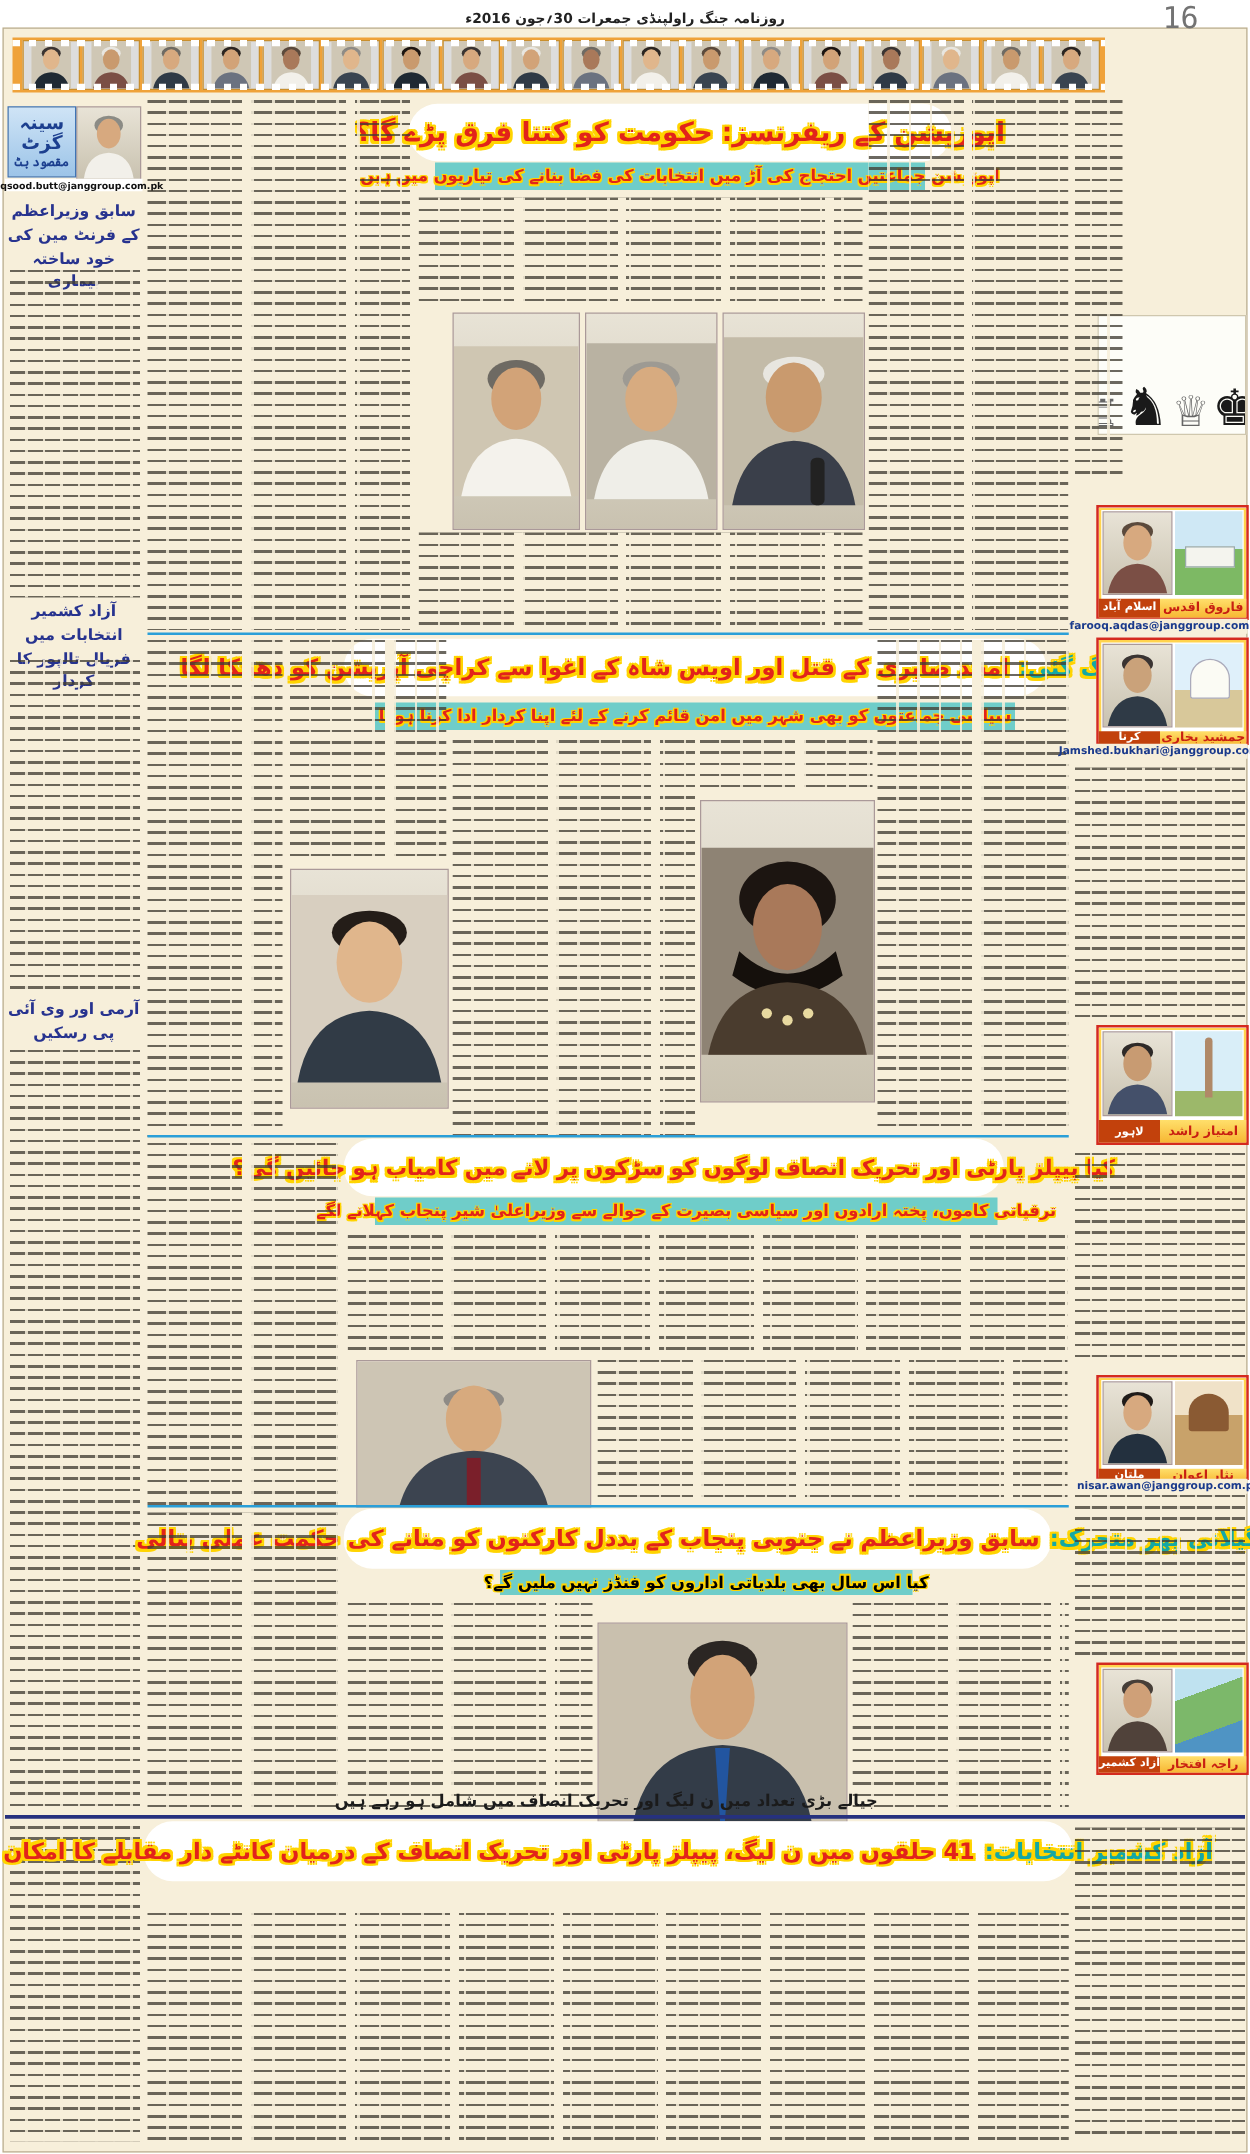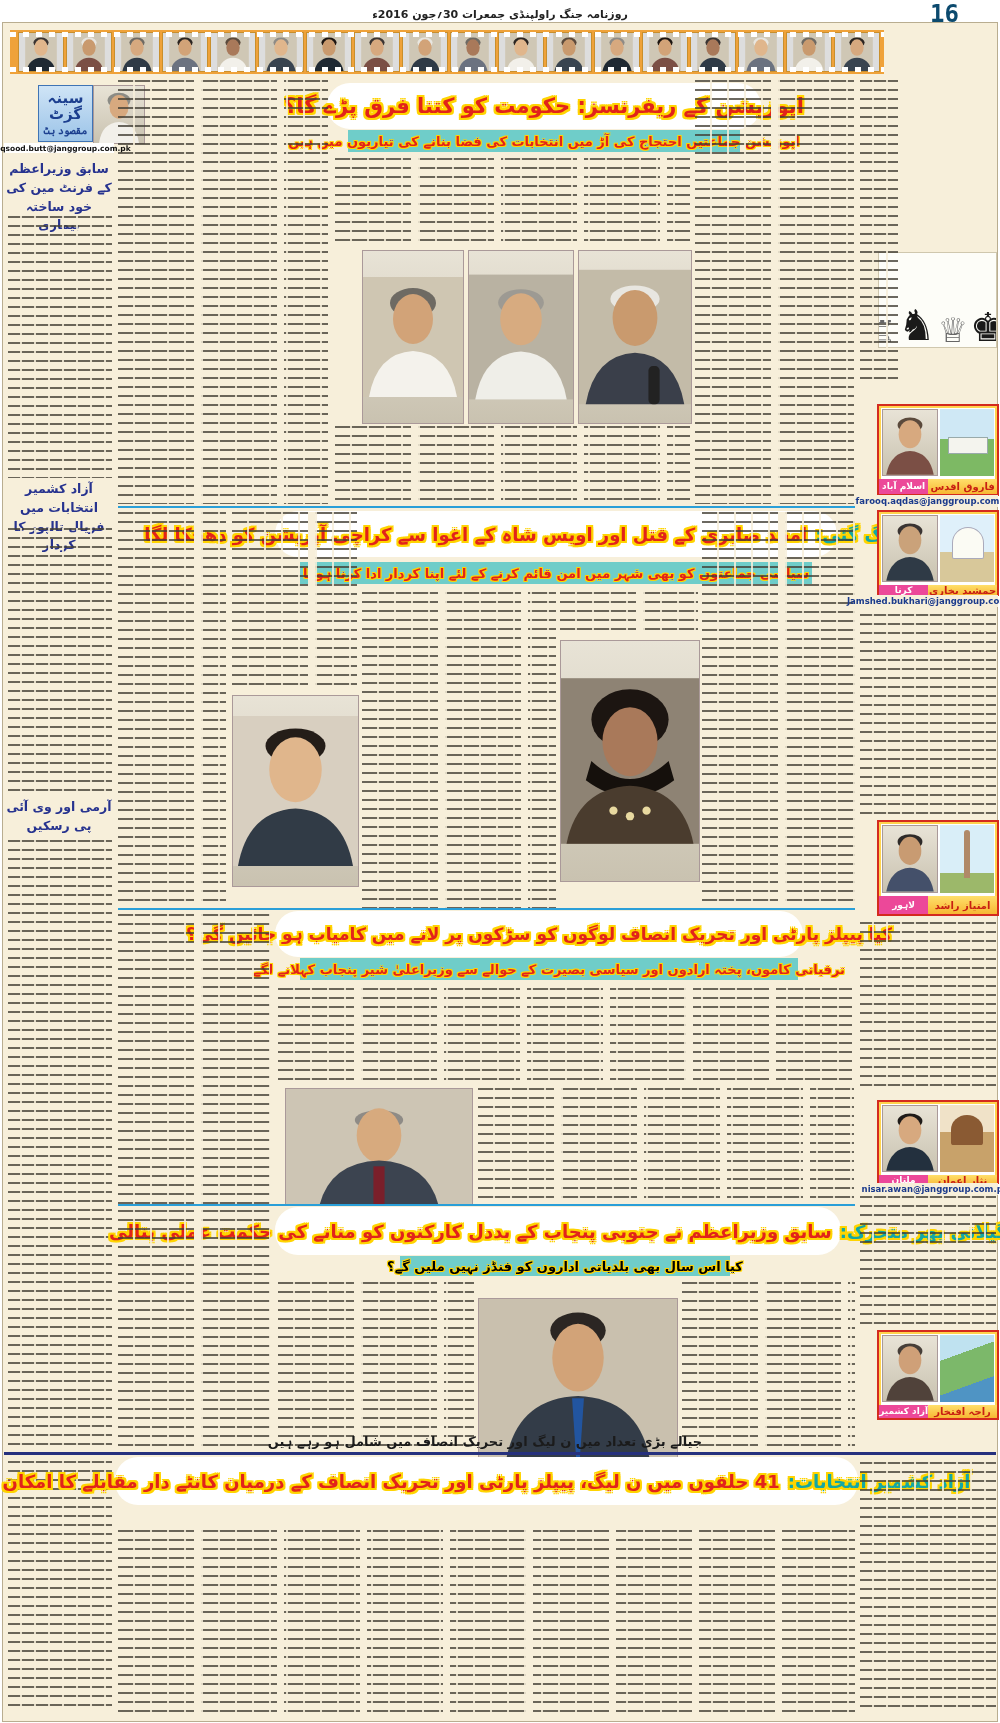--- a/index.html
+++ b/index.html
@@ -51,54 +51,54 @@
   .ribbon{background:linear-gradient(180deg,#bfe2f0,#8fccе6 60%,#9fd4e8);
     background-color:#a8d8ea;
     clip-path:polygon(0 0,100% 0,100% 92%,50% 100%,0 92%);
     display:flex;flex-direction:column;align-items:center;color:#17629e;font-weight:bold;}
   .ribbon .top{font-size:30px;line-height:1.1;margin-top:6px;}
   .ribbon .dots{font-size:20px;letter-spacing:4px;color:#2a7ab5;}
   .chessbox{background:#fdfdf8;border:1px solid #cfc7ae;display:flex;align-items:flex-end;justify-content:center;gap:2px;overflow:hidden;}
   .chessbox span{line-height:1;}
 
   
-  .lc-head{display:flex;margin-left:32px;}
+  .lc-head{display:flex;}
   .lc-photo{width:50px;height:57px;flex:0 0 auto;}
   .lc-panel{flex:1;background:linear-gradient(180deg,#cfe4f6,#9cc4e8);border:1px solid #3f74b5;
     display:flex;flex-direction:column;align-items:center;justify-content:center;color:#1c3f8f;font-weight:bold;}
   .lc-title{font-size:15px;line-height:1.05;text-align:center;}
   .lc-author{font-size:10px;margin-top:2px;font-family:Liberation Serif, serif;}
   .lc-email{font-size:7.5px;font-weight:bold;color:#111;background:#fff;display:flex;align-items:center;justify-content:center;direction:ltr;}
   .lc-heading{color:#27338f;font-weight:bold;font-size:12.5px;text-align:center;line-height:1.5;}
 
   
   .portrait{background:linear-gradient(180deg,#e8e3d6,#c9c2b0);overflow:hidden;border:1px solid #a99;}
   .portrait svg{display:block;width:100%;height:100%;}
 
   
   .byline{border:2px solid #d42a1e;background:#fff;box-shadow:0 0 0 2px #ffd34d inset;display:flex;flex-direction:column;}
   .byline .imgs{flex:1;display:flex;gap:2px;padding:3px;}
   .byline .imgs>div{flex:1;overflow:hidden;}
   .byline .strip2{height:18px;display:flex;font-weight:bold;font-size:10px;}
   .byline .nm{flex:1.4;background:linear-gradient(180deg,#ffdf6b,#f7b733);color:#c81f12;display:flex;align-items:center;justify-content:center;}
-  .byline .ct{flex:1;background:#ec4899;color:#fff;display:flex;align-items:center;justify-content:center;font-size:9px;}
+  .byline .ct{flex:1;background:#c2410c;color:#fff;display:flex;align-items:center;justify-content:center;font-size:9px;}
   .bemail{font-size:8.5px;font-weight:bold;color:#1a3a8c;display:flex;align-items:center;justify-content:center;direction:ltr;background:#f7efda;}
 
   
   .lm-islamabad{background:linear-gradient(180deg,#cfe8f5 0 45%,#7db964 45%);position:relative;}
   .lm-islamabad::after{content:"";position:absolute;left:15%;top:42%;width:70%;height:22%;background:#f4f4ee;border:1px solid #9aa;}
   .lm-karachi{background:linear-gradient(180deg,#dff0fa 0 55%,#d8c89a 55%);position:relative;}
   .lm-karachi::after{content:"";position:absolute;left:22%;top:18%;width:56%;height:45%;background:#fbfbf4;border-radius:50% 50% 6% 6%;border:1px solid #aab;}
   .lm-lahore{background:linear-gradient(180deg,#d9eef8 0 70%,#9cb86a 70%);position:relative;}
   .lm-lahore::after{content:"";position:absolute;left:44%;top:8%;width:12%;height:70%;background:#b08968;border-radius:4px 4px 0 0;}
   .lm-multan{background:linear-gradient(180deg,#f0e2c8 0 40%,#c8a26a 40%);position:relative;}
   .lm-multan::after{content:"";position:absolute;left:20%;top:15%;width:60%;height:45%;background:#8a5a33;border-radius:50% 50% 8% 8%;}
   .lm-kashmir{background:linear-gradient(160deg,#bfe2f0 0 30%,#7cb86a 30% 70%,#4f94c4 70%);}
 
-  .num16{font-size:24px;font-weight:bold;color:#0c4a6e;font-family:"DejaVu Sans Mono",monospace;}
+  .num16{font-size:24px;font-weight:normal;color:#737373;font-family:"DejaVu Sans Mono",monospace;}
   .dateline{font-size:11px;font-weight:bold;color:#222;white-space:nowrap;}
 </style>
 </head>
 <body>
 
 <div id="page">
   <div class="cream"></div>
 
   <div class="abs num16" style="left:930px;top:0;width:60px;text-align:left;direction:ltr;">16</div>
   <div class="abs dateline" style="left:0;right:0;top:8px;text-align:center;">روزنامہ جنگ راولپنڈی جمعرات 30؍جون 2016ء</div>

